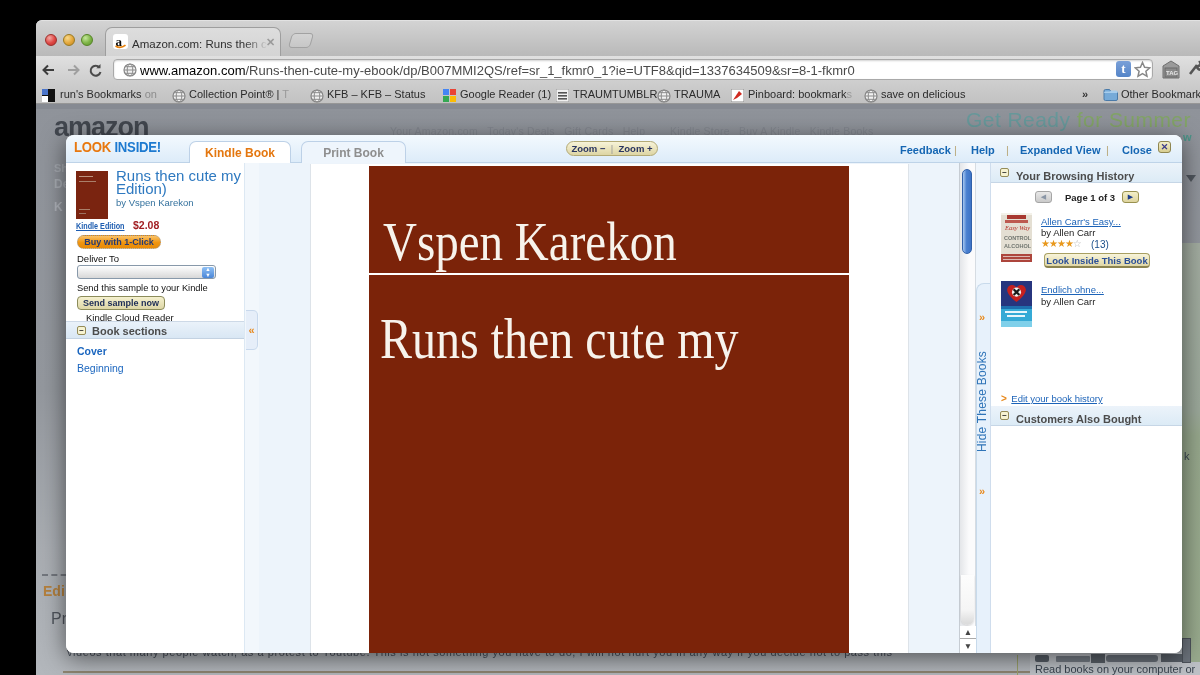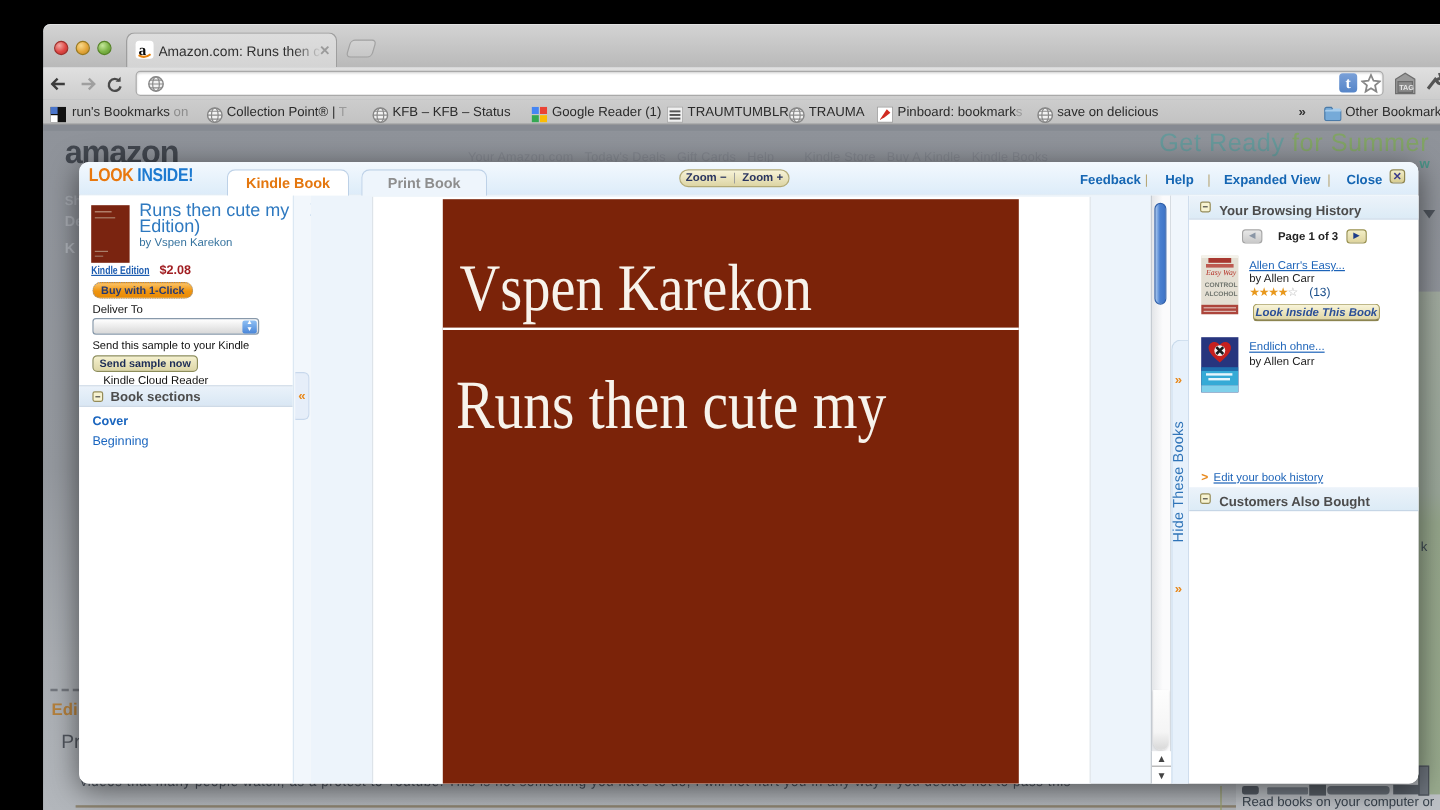--- a/index.html
+++ b/index.html
@@ -83,21 +83,21 @@
 .minus{width:9px;height:9px;background:#f7f3d1;border:1px solid #958c58;border-radius:2px;color:#333;font-size:8px;font-weight:bold;text-align:center;line-height:7px;}
 .sheadtxt{font-size:11px;font-weight:bold;color:#4c4c4c;}
 #pagenav{left:1065px;top:192px;font-size:9.5px;font-weight:bold;color:#222;}
 #pbtnl{left:1035px;top:191px;width:17px;height:12px;background:linear-gradient(#e8e8e8,#cacaca);border:1px solid #a5a5a5;border-radius:3px;color:#8a96a6;font-size:7px;text-align:center;line-height:10px;}
 #pbtnr{left:1122px;top:191px;width:17px;height:12px;background:linear-gradient(#f3efc8,#ded49e);border:1px solid #99914f;border-radius:3px;color:#1c3d8a;font-size:7px;text-align:center;line-height:10px;}
 .slink{font-size:9.5px;color:#1c63b8;text-decoration:underline;white-space:nowrap;}
 .stext{font-size:9.5px;color:#222;white-space:nowrap;}
 #stars{left:1041px;top:238px;font-size:10px;color:#e8981c;letter-spacing:-1px;}
 #stars .e{color:#b5b5b5;}
 #n13{left:1091px;top:239px;font-size:10px;color:#1a4e8a;}
-#libtn{left:1044px;top:253px;width:106px;height:15px;white-space:nowrap;overflow:hidden;background:linear-gradient(#f8f4d9,#e0d7a6);border:1px solid #a89f62;border-bottom:2px solid #8c8450;border-radius:4px;color:#2b4f97;font-size:9.5px;font-weight:bold;text-align:center;line-height:13px;font-style:italic;}
+#libtn{left:1044px;top:253px;width:106px;height:15px;white-space:nowrap;overflow:hidden;background:linear-gradient(#f8f4d9,#e0d7a6);border:1px solid #a89f62;border-bottom:2px solid #8c8450;border-radius:4px;color:#2b4f97;font-size:9.5px;font-weight:bold;text-align:center;line-height:13px;}
 #editlink{left:1001px;top:388px;}
 #editlink .a{color:#e8891c;font-weight:bold;font-size:10px;}
 #cabtext{left:1001px;top:433px;font-size:9.3px;color:#222;width:185px;line-height:13px;white-space:nowrap;}
 
 #th1{left:1001px;top:213px;width:31px;height:49px;background:#e4dfd3;overflow:hidden;}
 #th2{left:1001px;top:281px;width:31px;height:46px;background:#27357e;overflow:hidden;}
 #lthumb{left:76px;top:171px;width:32px;height:48px;background:#7a2410;overflow:hidden;}
 </style></head>
 <body>
 <div id="stage">
@@ -121,20 +121,21 @@
     <path d="M26 8 H36 M32 3.5 L36.5 8 L32 12.5" stroke="#9f9f9f" stroke-width="2" fill="none"></path>
     <path d="M57.5 5.5 A5 5 0 1 0 58.5 10" stroke="#4a4a4a" stroke-width="2" fill="none"></path>
     <path d="M58.5 2 v4.2 h-4.2 z" fill="#4a4a4a"></path>
   </svg>
   <div id="urlbar" class="abs"></div>
   <svg class="abs" style="left:123px;top:63px" width="14" height="14" viewBox="0 0 14 14">
       <circle cx="7" cy="7" r="6" fill="#f2f2f2" stroke="#858585" stroke-width="1.2"></circle>
       <ellipse cx="7" cy="7" rx="2.8" ry="6" fill="none" stroke="#8a8a8a" stroke-width="1"></ellipse>
       <path d="M1 7 h12 M2 3.7 h10 M2 10.3 h10" stroke="#8a8a8a" stroke-width="1" fill="none"></path>
     </svg>
+  <div id="urltext" class="abs"><span style="color:#000">www.amazon.com</span><span class="p">/Runs-then-cute-my-ebook/dp/B007MMI2QS/ref=sr_1_fkmr0_1?ie=UTF8&amp;qid=1337634509&amp;sr=8-1-fkmr0</span></div>
   <div id="tumb" class="abs">t</div>
   <svg class="abs" style="left:1134px;top:61px" width="17" height="17">
       <path d="M8.5 1.5 L10.6 6.3 L15.8 6.8 L11.9 10.2 L13 15.3 L8.5 12.6 L4 15.3 L5.1 10.2 L1.2 6.8 L6.4 6.3 Z" fill="none" stroke="#878787" stroke-width="1.5"></path>
     </svg>
   <svg class="abs" style="left:1161px;top:59px" width="20" height="21">
       <path d="M2 7 L10 2 L18 7 V19 H2 Z" fill="#9a9a9a" stroke="#6e6e6e"></path>
       <rect x="4" y="9" width="12" height="9" fill="#8a8a8a" stroke="#6a6a6a"></rect>
       <text x="5" y="16" font-size="6" fill="#e8e8e8" font-weight="bold">TAG</text>
     </svg>
   <svg class="abs" style="left:1189px;top:60px" width="11" height="18">

